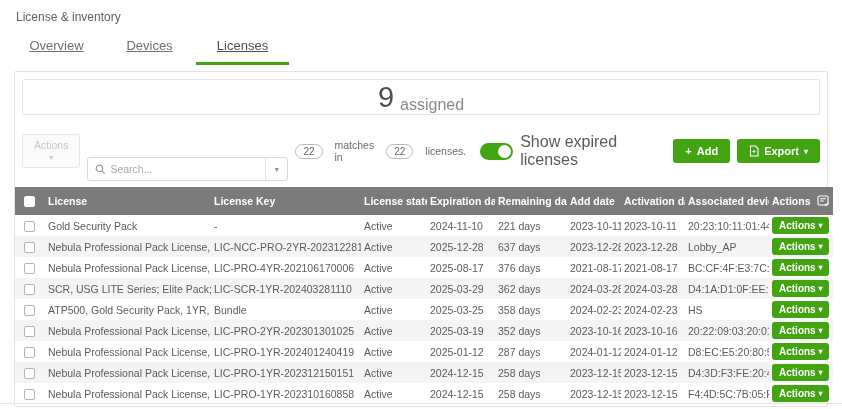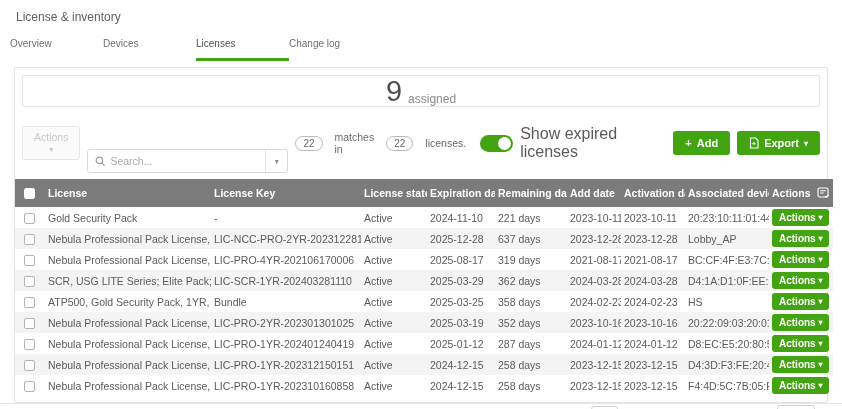--- a/index.html
+++ b/index.html
@@ -1,30 +1,30 @@
 <!DOCTYPE html>
 <html><head>
 <meta charset="utf-8">
 <style>
   * { margin:0; padding:0; box-sizing:border-box; }
   html,body { width:842px; height:409px; background:#fff; overflow:hidden;
     font-family:"Liberation Sans", sans-serif; color:#5b5b5b; }
   .page-title { padding:10px 0 0 16px; font-size:12px; color:#606060; }
   
   .tabs { display:flex; margin:10px 0 0 10px; }
-  .tab { width:93px; font-size:10px; color:#6e6e6e;
-    padding:4px 0 9px; border-bottom:3px solid transparent; cursor:pointer; }
+  .tab { width:93px; text-align:center; font-size:13px; color:#6e6e6e;
+    padding:4px 0 9px; border-bottom:3px solid transparent; cursor:pointer;text-decoration:underline; }
   .tab.active { border-bottom-color:#43a412; color:#4d4d4d; }
   
   .card { margin:6px 14px 0 14px; border:1px solid #e3e3e3; border-radius:2px;
     background:#fff; height:336px; display:flex; flex-direction:column; }
   .assigned-box { margin:7px 7px 0 7px; border:1px solid #e5e5e5; border-radius:2px;
     height:41px; display:flex; align-items:center; justify-content:center; gap:6px; }
   .assigned-count { font-size:29px; font-weight:300; color:#4f4f4f; line-height:1; }
-  .assigned-label { font-size:12px; color:#8a8a8a; margin-top:16px; }
+  .assigned-label { font-size:16px; color:#8a8a8a; margin-top:16px; }
   
   .toolbar { display:flex; align-items:center; padding:6px 7px; gap:7px; }
   .btn-disabled { background:#fafafa; border:1px solid #e6e6e6; border-radius:3px;
     color:#c9c9c9; font-size:10.5px; padding:4px 10px; }
   .caret { font-size:8px; vertical-align:1px; }
   .search-box { display:flex; align-items:center; border:1px solid #d8d8d8;
     border-radius:3px; height:24px; width:228px; background:#fff;margin-top:36px; }
   .search-box .mag { padding:0 4px 0 7px; color:#9a9a9a; display:flex; }
   .search-box input { border:none; outline:none; flex:1; font-size:10.5px;
     color:#555; font-family:"Liberation Sans",sans-serif; min-width:0; }
@@ -76,21 +76,20 @@
 </style>
 </head>
 <body>
 
 <div class="page-title">License &amp; inventory</div>
 
 <div class="tabs">
   <div class="tab">Overview</div>
   <div class="tab">Devices</div>
   <div class="tab active">Licenses</div>
-  <div class="tab">Change log</div>
 </div>
 
 <div class="card">
 
   <div class="assigned-box">
     <span class="assigned-count">9</span>
     <span class="assigned-label">assigned</span>
   </div>
 
   <div class="toolbar">
@@ -198,21 +197,21 @@
       <td>Lobby_AP</td>
       <td><button class="btn-row-actions"><span>Actions</span> <span class="caret">▾</span></button></td>
     </tr>
 
     <tr>
       <td><input type="checkbox" class="cb" style=""></td>
       <td>Nebula Professional Pack License, 4YR</td>
       <td>LIC-PRO-4YR-202106170006</td>
       <td>Active</td>
       <td>2025-08-17</td>
-      <td>319 days</td>
+      <td>376 days</td>
       <td>2021-08-17</td>
       <td>2021-08-17</td>
       <td>BC:CF:4F:E3:7C:99</td>
       <td><button class="btn-row-actions"><span>Actions</span> <span class="caret">▾</span></button></td>
     </tr>
 
     <tr>
       <td><input type="checkbox" class="cb" style=""></td>
       <td>SCR, USG LITE Series; Elite Pack; 1YR</td>
       <td>LIC-SCR-1YR-202403281110</td>

